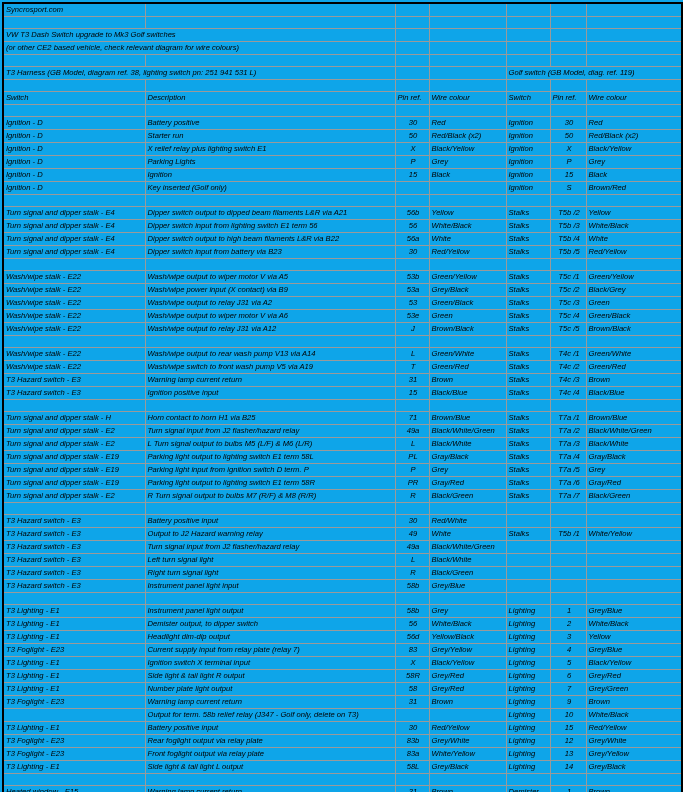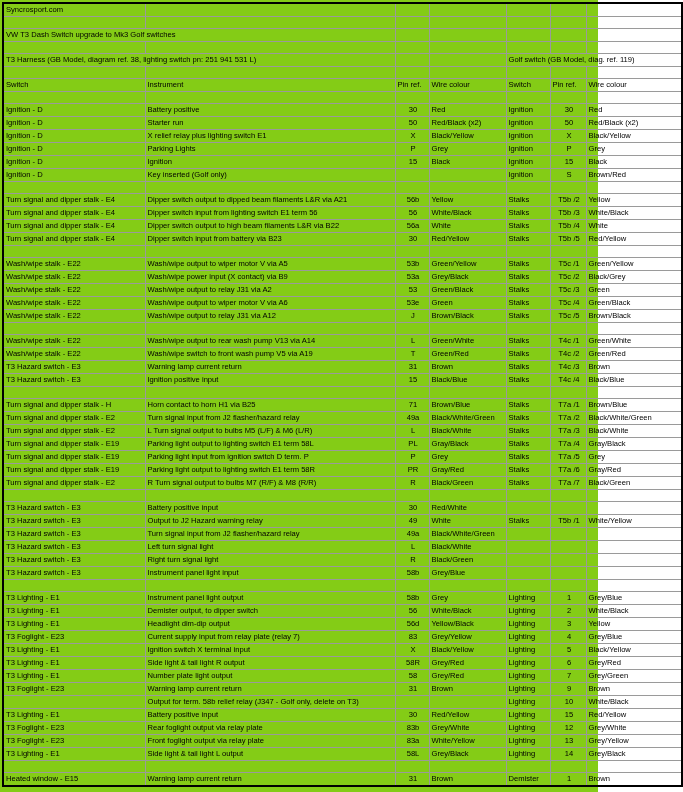--- a/index.html
+++ b/index.html
@@ -7,25 +7,26 @@
     padding: 0;
     background: #ffffff;
   }
   body {
     font-family: "Liberation Sans", sans-serif;
     width: 683px;
     height: 792px;
     overflow: hidden;
   }
   #sheet {
-    width: 598px;
+    width: 683px;
     height: 792px;
     box-sizing: border-box;
     padding: 2px 2px 2px 2px;
-    background: #84cc16;
+    background: #0ea5e9;
+    font-style: italic;
   }
   table.grid {
     border-collapse: collapse;
     table-layout: fixed;
     width: 679px;
     border: 2px solid #000000;
   }
   table.grid col.c-switch    { width: 142px; }
   table.grid col.c-desc      { width: 250px; }
   table.grid col.c-pin       { width: 34px;  }
@@ -87,20 +88,28 @@
           <td></td>
         </tr>
         <tr>
           <td class="bold" colspan="2">VW T3 Dash Switch upgrade to Mk3 Golf switches</td>
           <td></td>
           <td></td>
           <td></td>
           <td></td>
           <td></td>
         </tr>
+        <tr>
+          <td class="bold" colspan="2">(or other CE2 based vehicle, check relevant diagram for wire colours)</td>
+          <td></td>
+          <td></td>
+          <td></td>
+          <td></td>
+          <td></td>
+        </tr>
         <tr class="r-blank">
           <td></td>
           <td></td>
           <td></td>
           <td></td>
           <td></td>
           <td></td>
           <td></td>
         </tr>
         <tr>
@@ -113,21 +122,21 @@
           <td></td>
           <td></td>
           <td></td>
           <td></td>
           <td></td>
           <td></td>
           <td></td>
         </tr>
         <tr class="hdrrow">
           <td class="hdr">Switch</td>
-          <td class="hdr">Instrument</td>
+          <td class="hdr">Description</td>
           <td class="hdr">Pin ref.</td>
           <td class="hdr">Wire colour</td>
           <td class="hdr">Switch</td>
           <td class="hdr">Pin ref.</td>
           <td class="hdr">Wire colour</td>
         </tr>
         <tr class="r-blank">
           <td></td>
           <td></td>
           <td></td>

